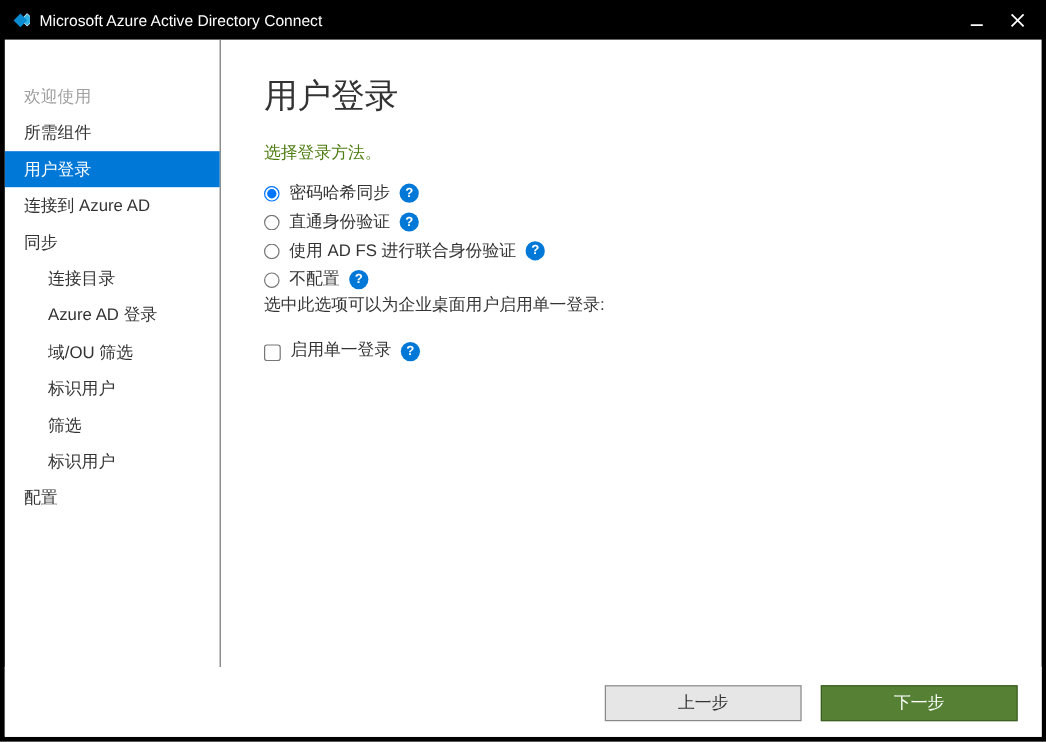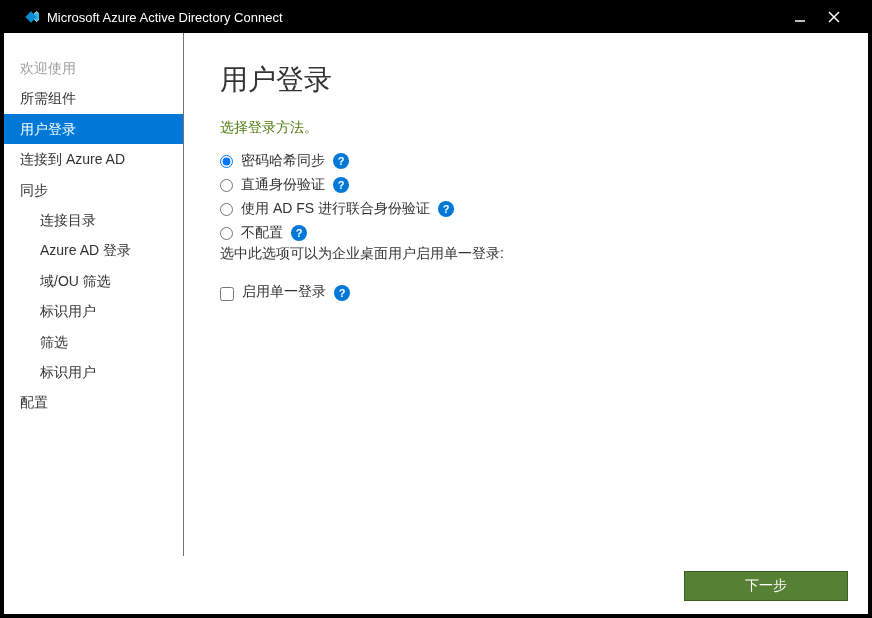--- a/index.html
+++ b/index.html
@@ -17,21 +17,21 @@
       display: flex;
       flex-direction: column;
       border: 1px solid #000;
     }
     .titlebar {
       height: 32px;
       background: #000;
       color: #fff;
       display: flex;
       align-items: center;
-      padding: 0 22px;
+      padding: 0 8px;
       font-size: 13px;
     }
     .titlebar-icon {
       width: 16px;
       height: 16px;
       margin-right: 8px;
     }
     .titlebar-title { flex: 1; }
     .titlebar-buttons { display: flex; gap: 12px; padding-right: 4px;}
     .titlebar-btn {
@@ -52,21 +52,21 @@
       margin: 0 3px 3px 3px;
     }
     .body-split {
       flex: 1;
       display: flex;
       overflow: hidden;
     }
     .sidebar {
       width: 180px;
       border-right: 1px solid #737373;
-      padding-top: 20px;
+      padding-top: 32px;
     }
     .sidebar-item {
       padding: 4px 0 4px 16px;
       font-size: 14px;
       color: #333;
       cursor: default;
       line-height: 1.6;
     }
     .sidebar-item.disabled { color: #a0a0a0; }
     .sidebar-item.active {
@@ -227,16 +227,17 @@
         <div class="sso-desc">选中此选项可以为企业桌面用户启用单一登录:</div>
         <label class="checkbox-row">
           <input type="checkbox" id="sso-check" style="">
           <span>启用单一登录</span>
           <span class="help-icon">?</span>
         </label>
       </div>
     </div>
 
     <div class="footer">
+      <button class="btn secondary">上一步</button>
       <button class="btn primary">下一步</button>
     </div>
   </div>
 </div>
 
 </body></html>

